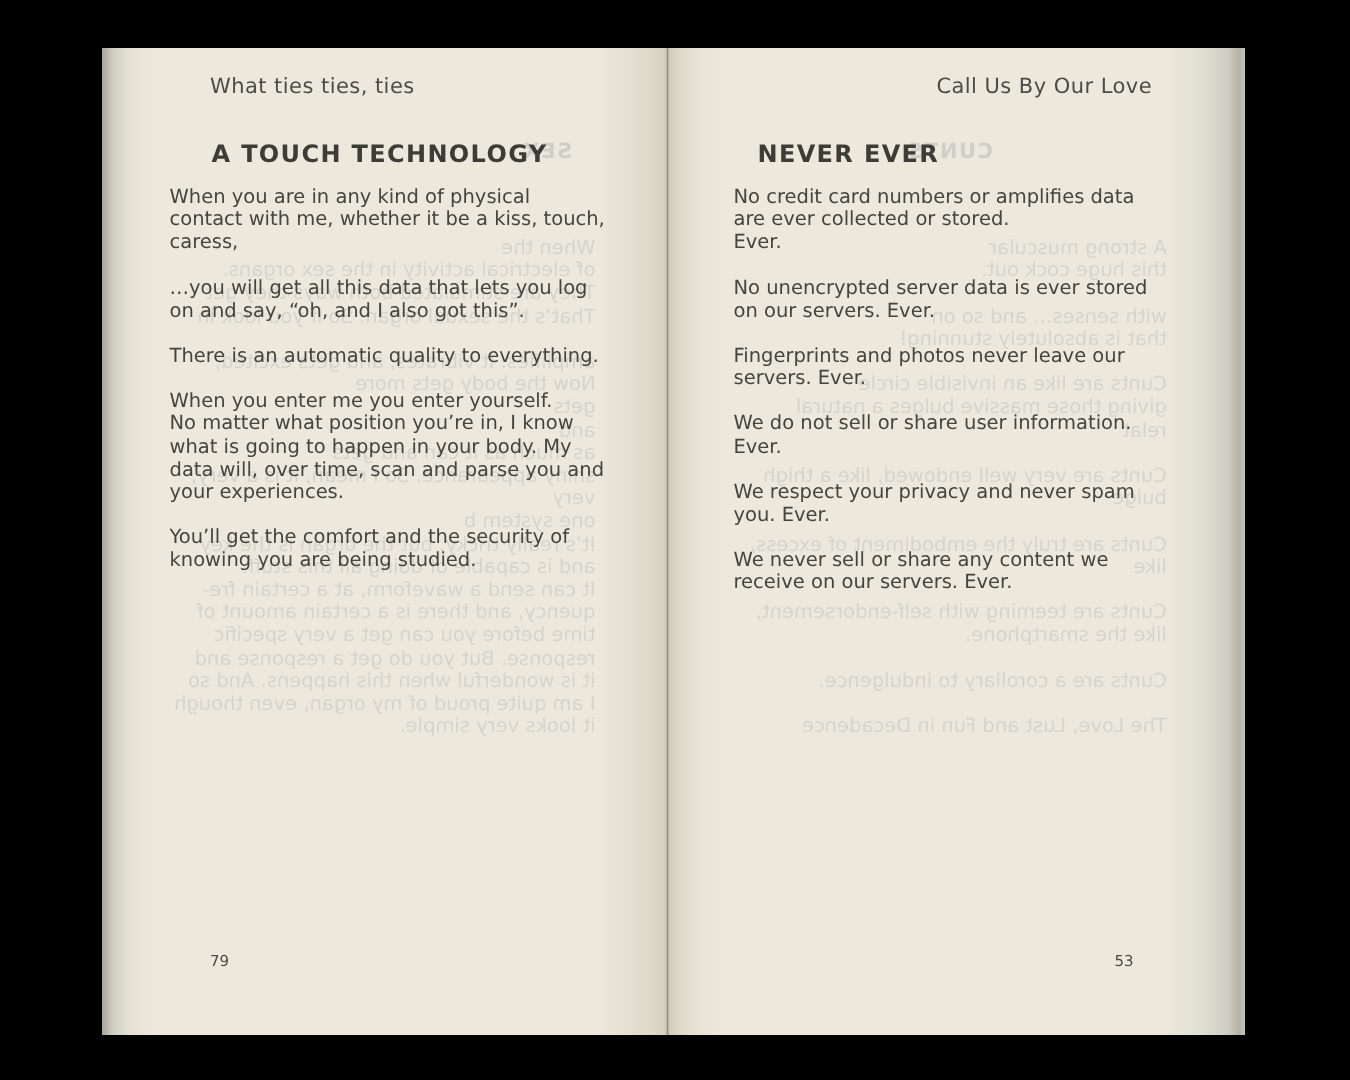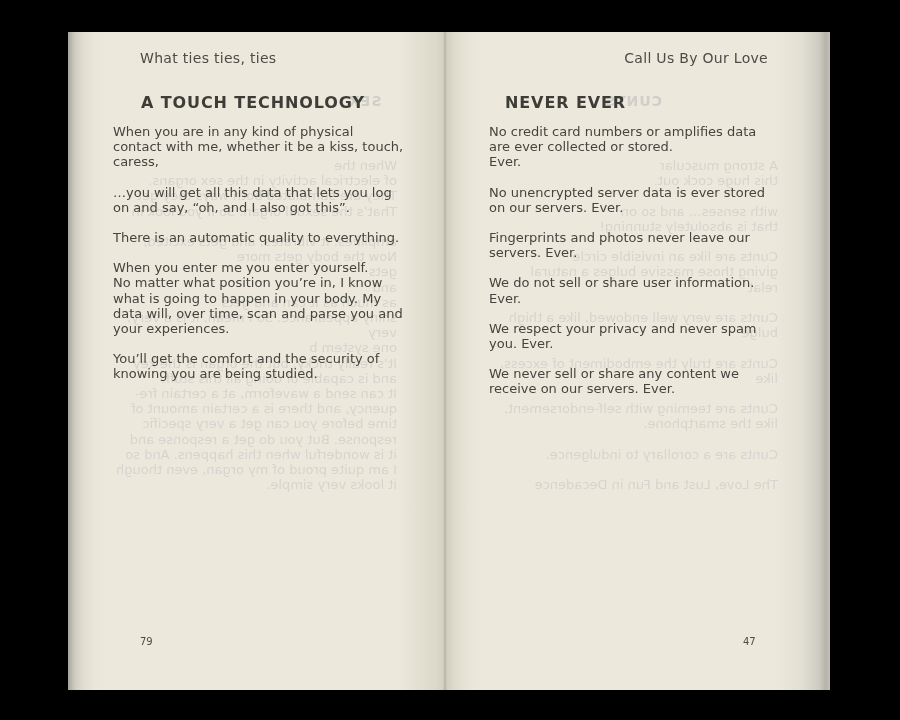--- a/index.html
+++ b/index.html
@@ -219,18 +219,18 @@
 on our servers. Ever.</p>
         <p>Fingerprints and photos never leave our
 servers. Ever.</p>
         <p>We do not sell or share user information.
 Ever.</p>
         <p>We respect your privacy and never spam
 you. Ever.</p>
         <p>We never sell or share any content we
 receive on our servers. Ever.</p>
       </div>
-      <div class="page-number right-pos">47</div>
+      <div class="page-number right-pos">53</div>
     </div>
 
     <div class="gutter-line"></div>
   </div>
 </div>
 
 </body></html>

